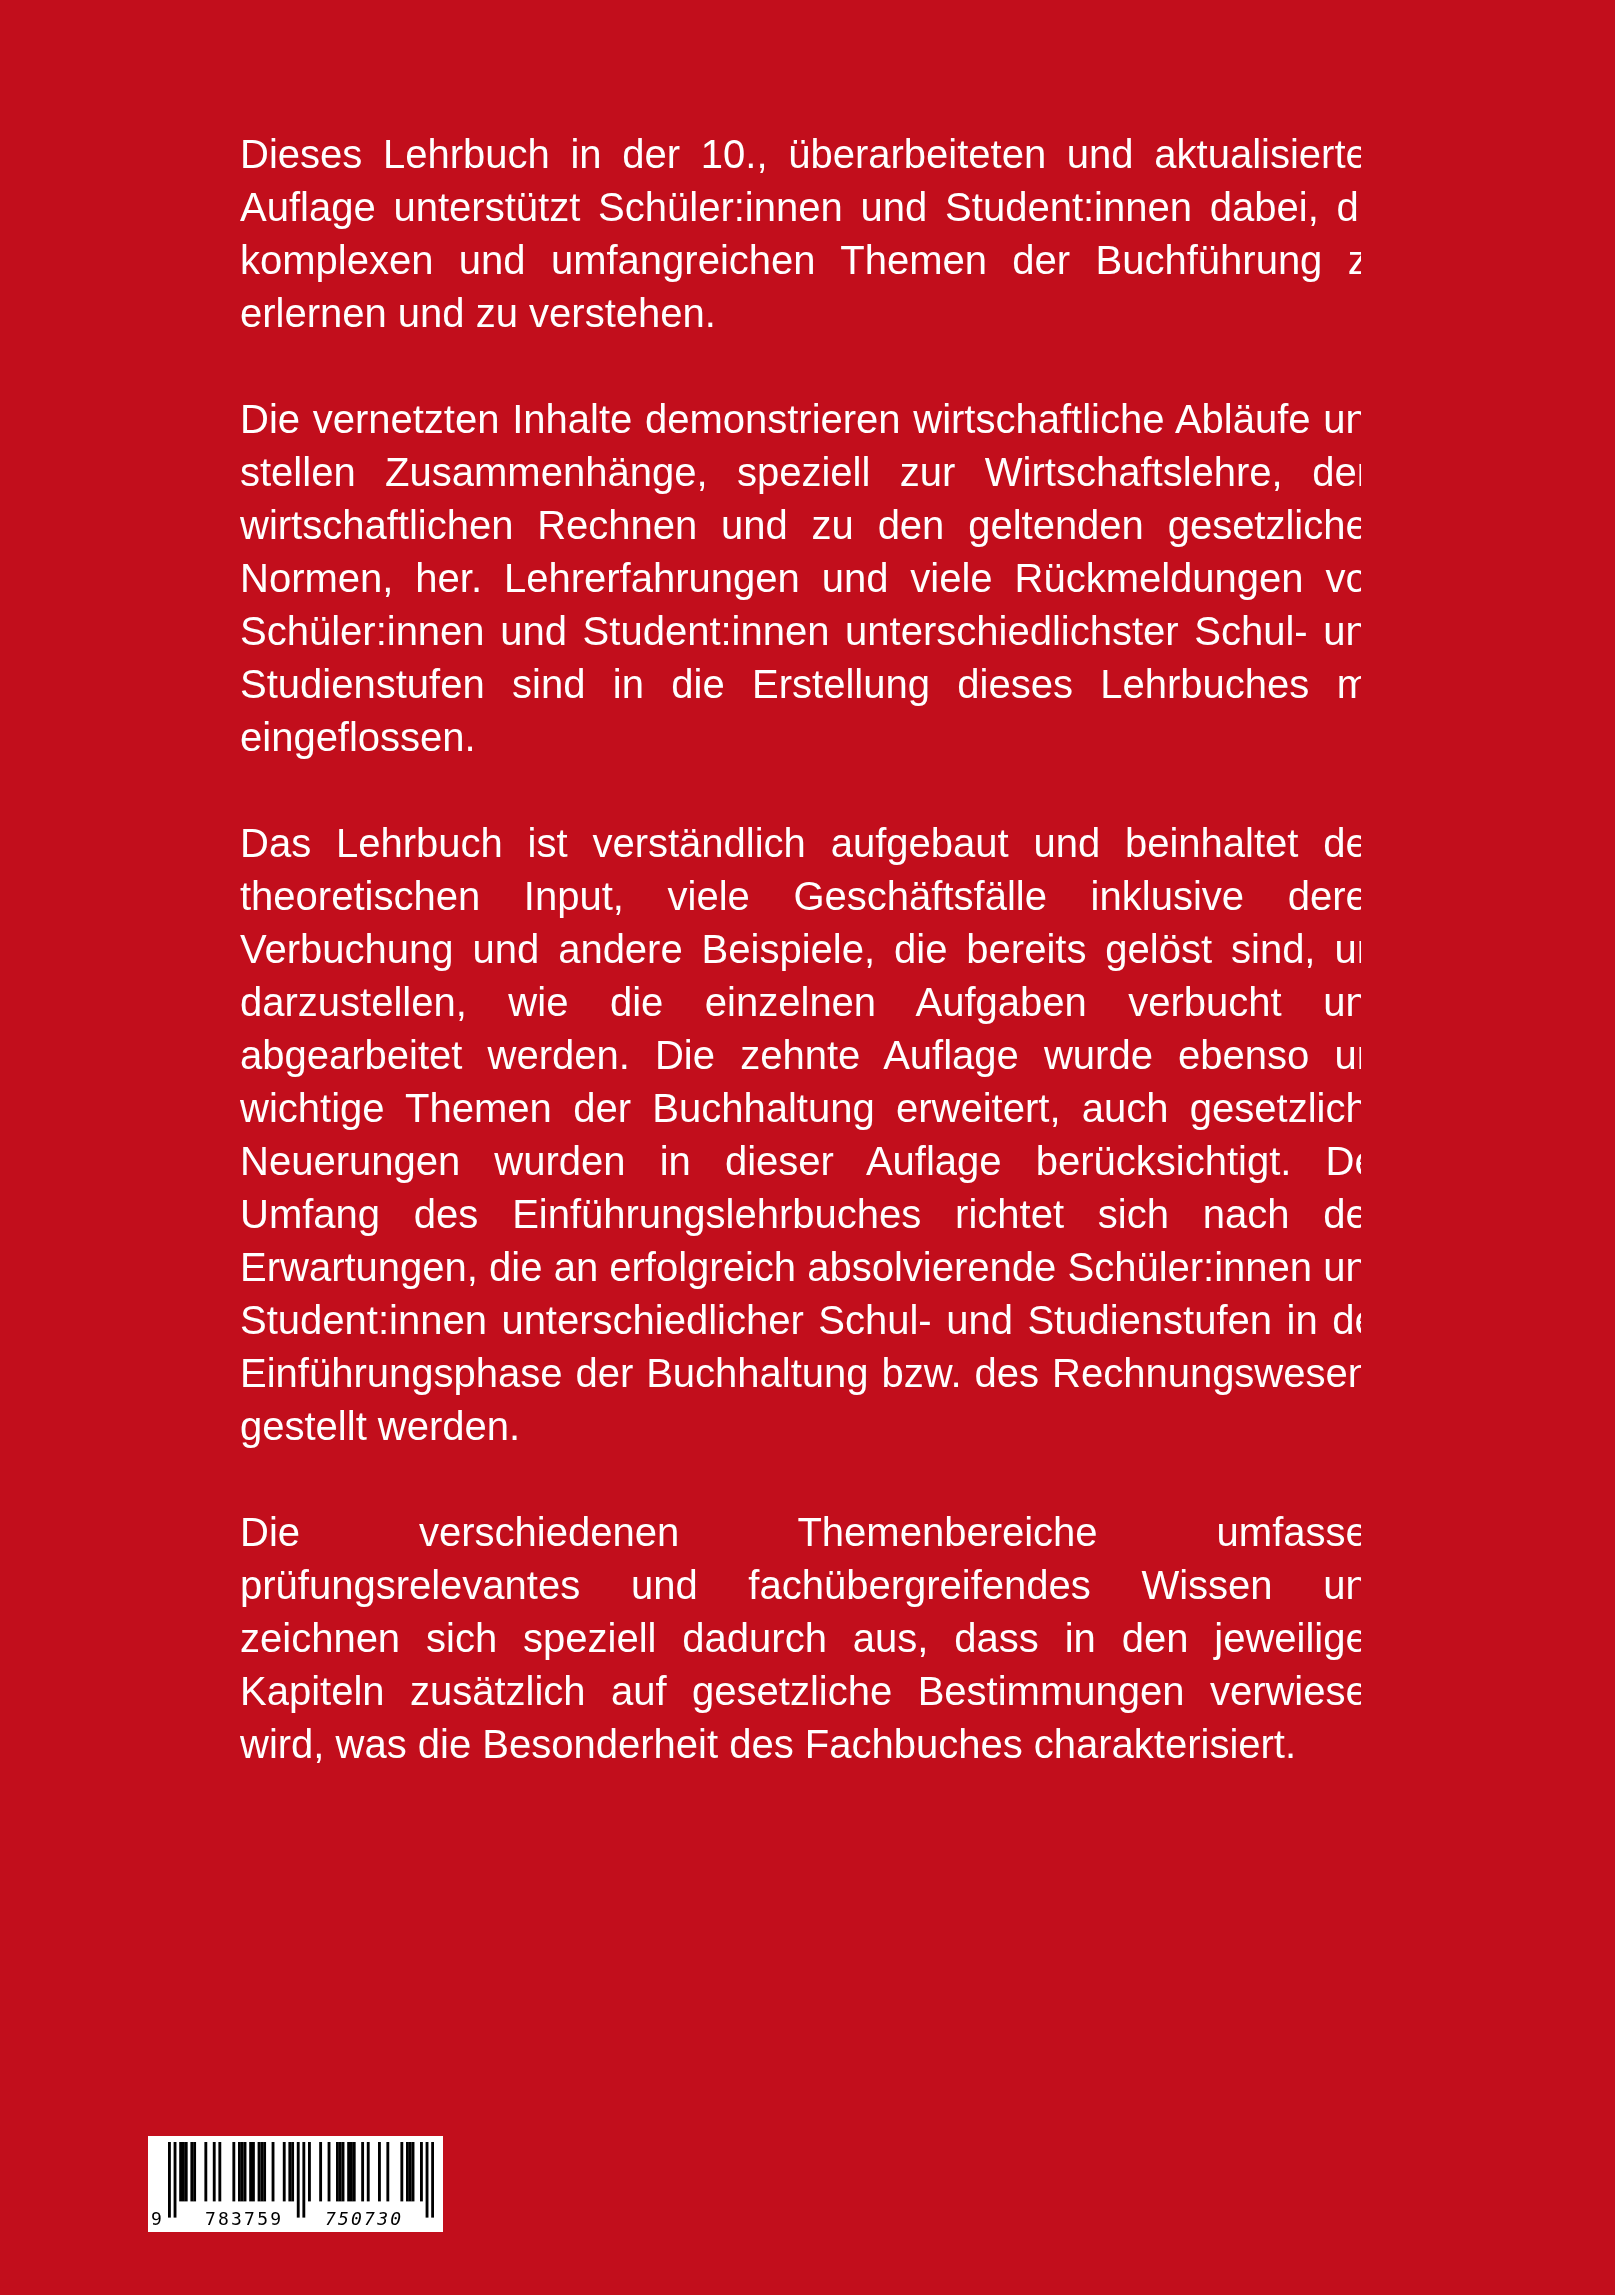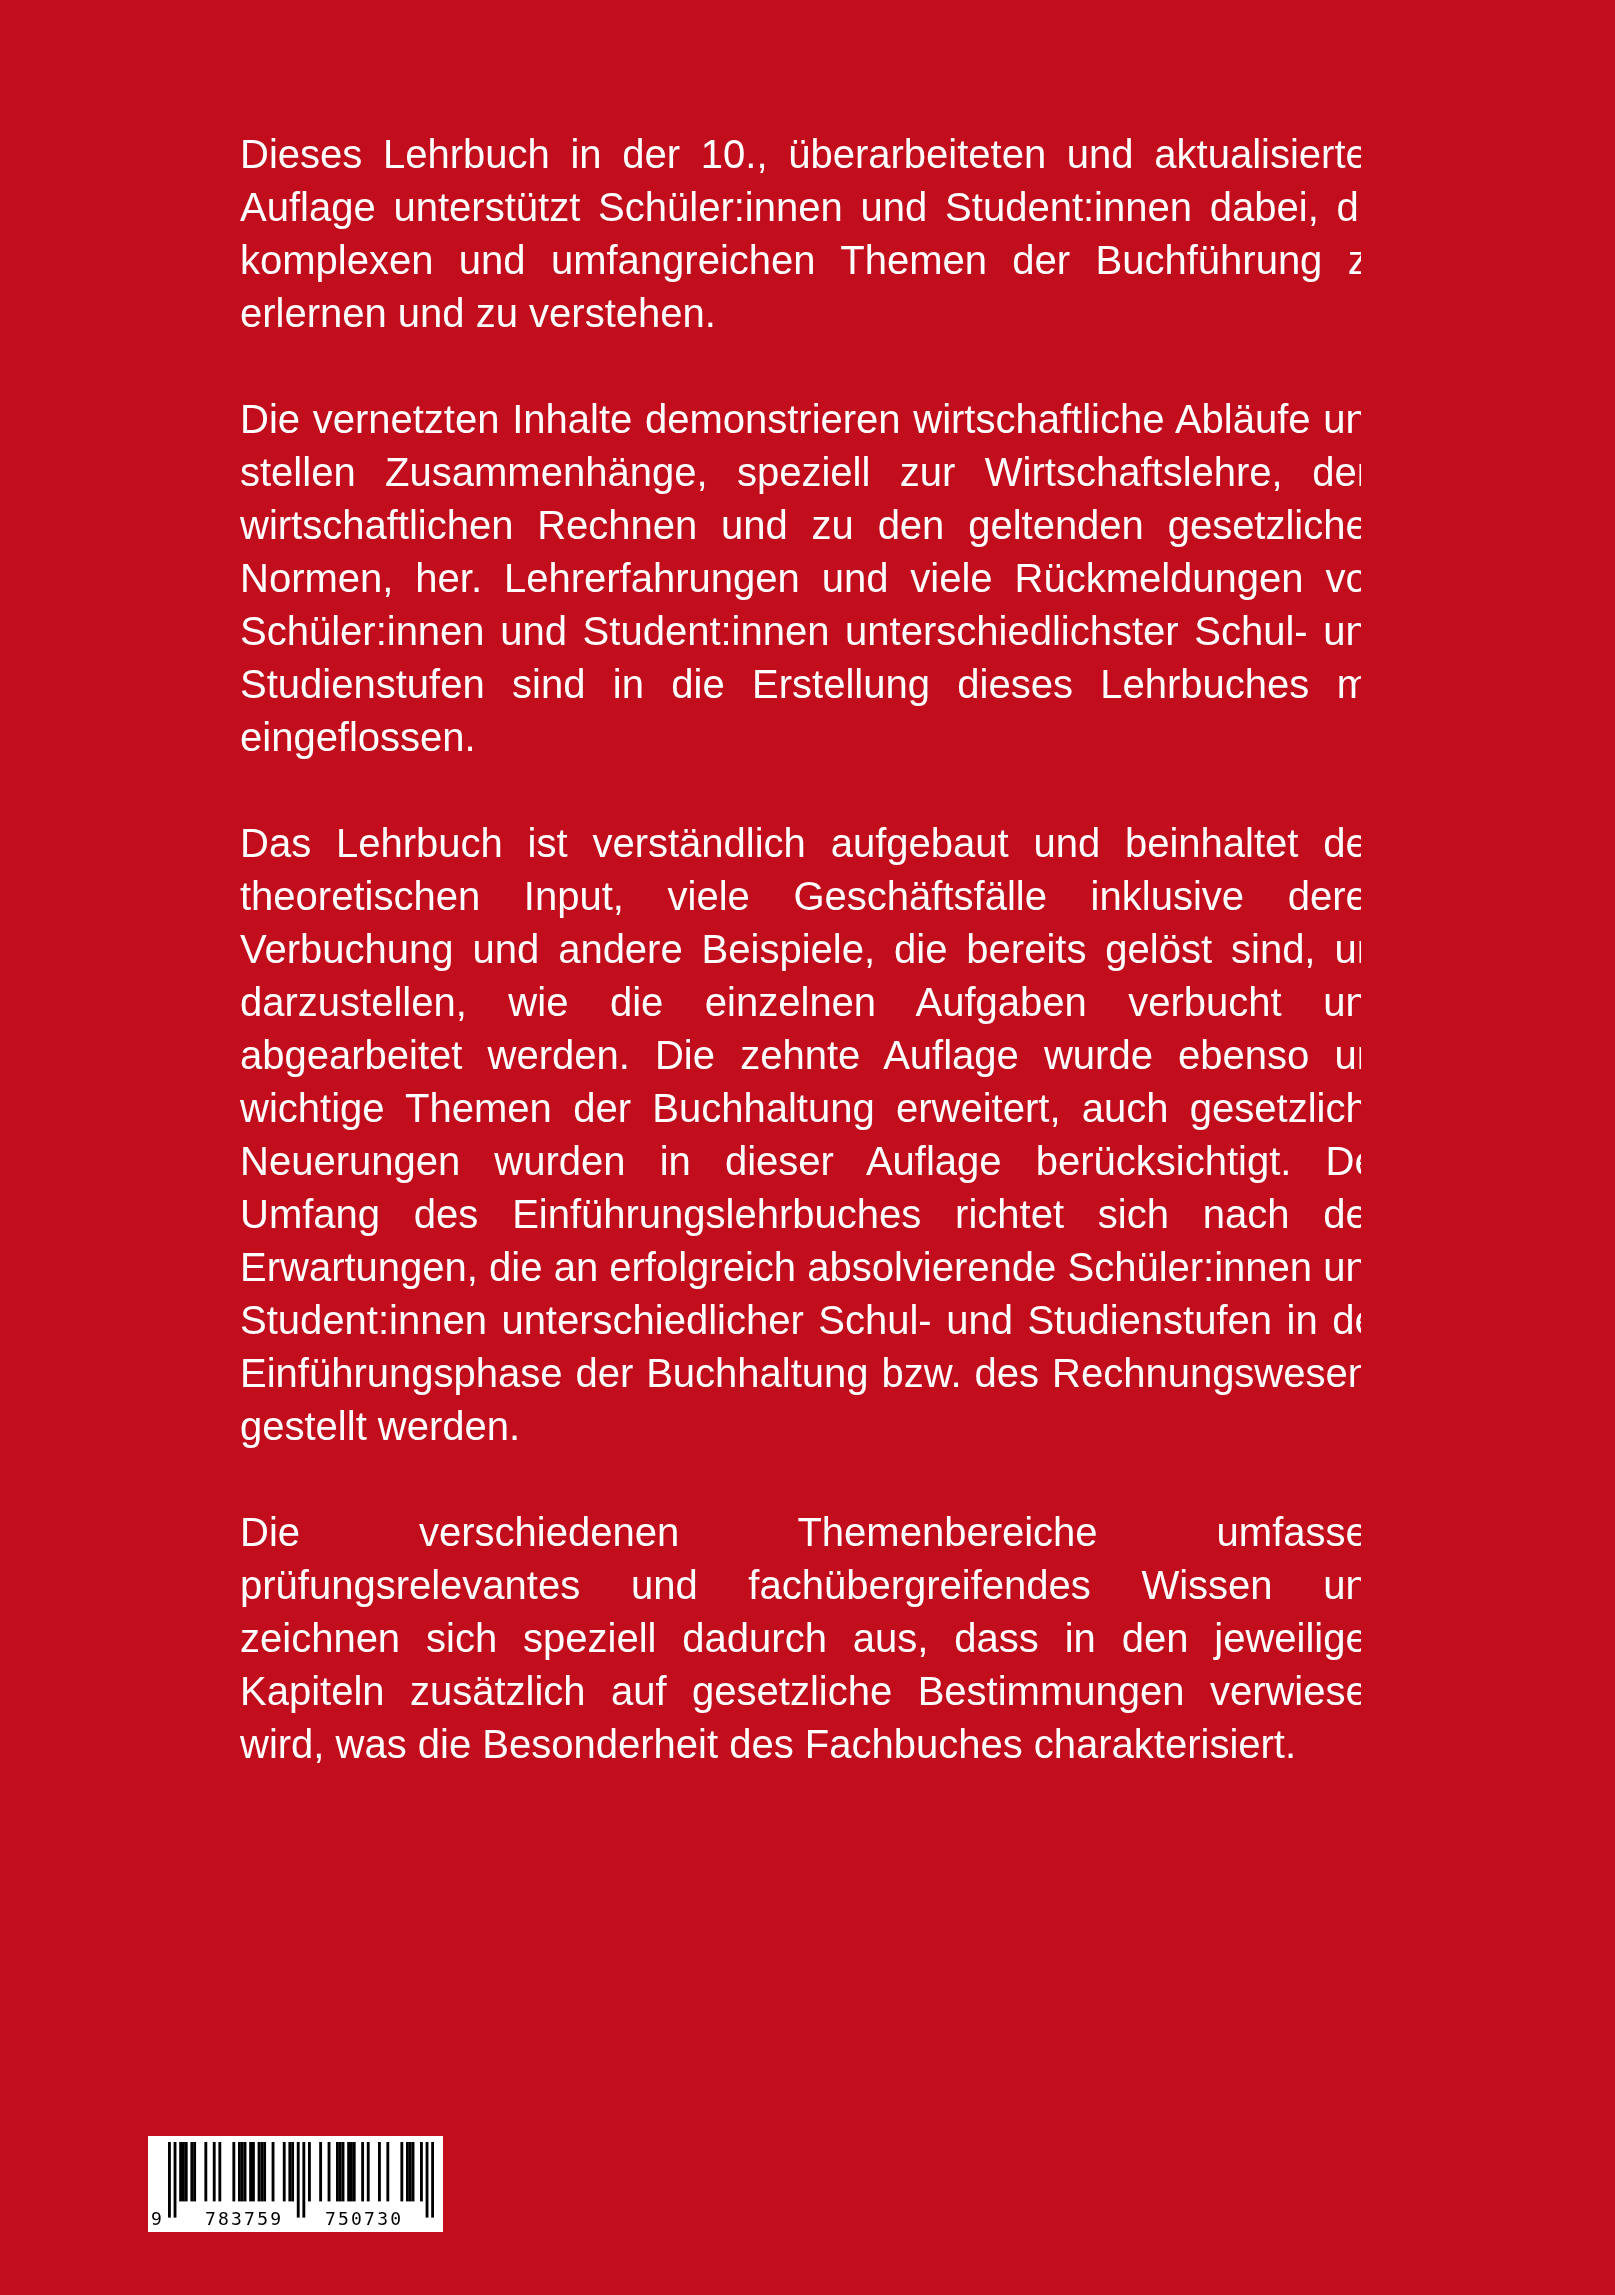--- a/index.html
+++ b/index.html
@@ -52,21 +52,21 @@
     color: #000000;
     font-family: "DejaVu Sans Mono", monospace;
     font-size: 18px;
     line-height: 20px;
     letter-spacing: 2.2px;
     background: transparent;
     white-space: nowrap;
   }
   .dg-0 { left: 2.9px; }
   .dg-1 { left: 57px; }
-  .dg-2 { left: 177px; }
+  .dg-2 { left: 177px; font-style: italic; }
 </style>
 </head>
 <body>
 
 <div class="cover">
 
   <div class="text-block">
     <p>Dieses Lehrbuch in der 10., überarbeiteten und aktualisierten Auflage unterstützt Schüler:innen und Student:innen dabei, die komplexen und umfangreichen Themen der Buchführung zu erlernen und zu verstehen.</p>
     <p>Die vernetzten Inhalte demonstrieren wirtschaftliche Abläufe und stellen Zusammenhänge, speziell zur Wirtschaftslehre, dem wirtschaftlichen Rechnen und zu den geltenden gesetzlichen Normen, her. Lehrerfahrungen und viele Rückmeldungen von Schüler:innen und Student:innen unterschiedlichster Schul- und Studienstufen sind in die Erstellung dieses Lehrbuches mit eingeflossen.</p>
     <p>Das Lehrbuch ist verständlich aufgebaut und beinhaltet den theoretischen Input, viele Geschäftsfälle inklusive deren Verbuchung und andere Beispiele, die bereits gelöst sind, um darzustellen, wie die einzelnen Aufgaben verbucht und abgearbeitet werden. Die zehnte Auflage wurde ebenso um wichtige Themen der Buchhaltung erweitert, auch gesetzliche Neuerungen wurden in dieser Auflage berücksichtigt. Der Umfang des Einführungslehrbuches richtet sich nach den Erwartungen, die an erfolgreich absolvierende Schüler:innen und Student:innen unterschiedlicher Schul- und Studienstufen in der Einführungsphase der Buchhaltung bzw. des Rechnungswesens gestellt werden.</p>

